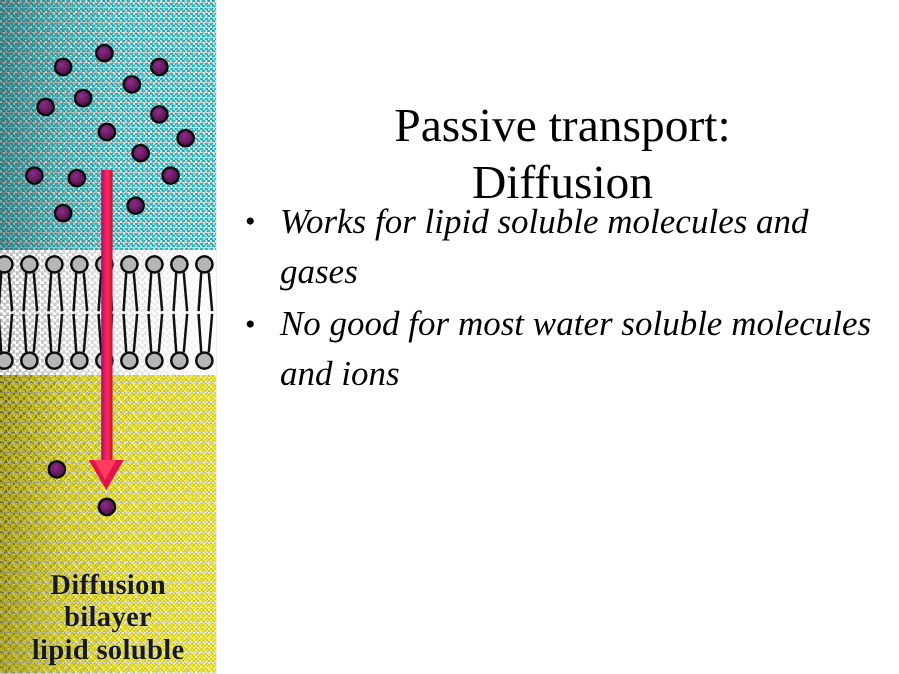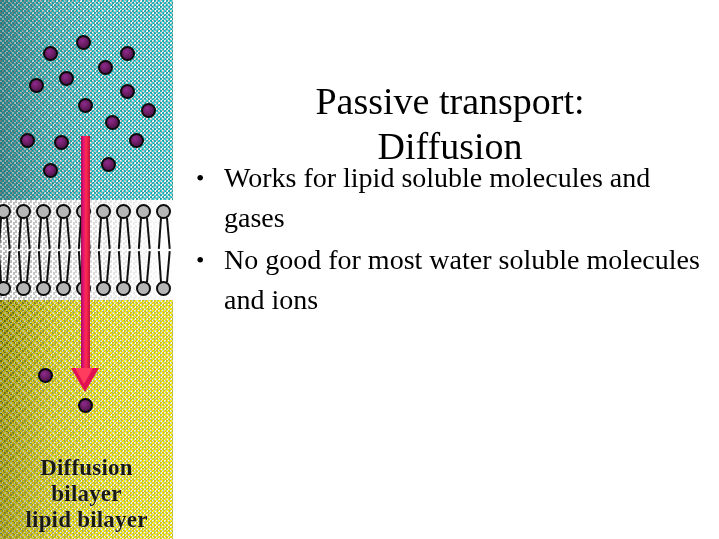--- a/index.html
+++ b/index.html
@@ -196,20 +196,21 @@
   }
   .bullet .dot {
     width: 28px;
     flex: 0 0 28px;
     text-align: left;
     font-size: 24px;
     line-height: 40px;
   }
   .bullet .btext {
     flex: 1 1 auto;
+    font-style: italic;
   }
 </style>
 </head>
 <body>
 
 <div id="slide">
 
   <div id="diagram">
 
     <div class="zone-top"></div>
@@ -335,21 +336,21 @@
         <div class="molecule" style="left: 101px; top: 157px;"></div>
         <div class="molecule" style="left: 129px; top: 133px;"></div>
         <div class="molecule" style="left: 43px; top: 163px;"></div>
         <div class="molecule" style="left: 38px; top: 368px;"></div>
         <div class="molecule" style="left: 78px; top: 398px;"></div>
       </div>
 
     <div class="caption">
       <div>Diffusion</div>
       <div>bilayer</div>
-      <div>lipid bilayer</div>
+      <div>lipid soluble</div>
     </div>
   </div>
 
   <div id="title">
     <div>Passive transport:</div>
     <div>Diffusion</div>
   </div>
 
   <div id="bullets">
       <div class="bullet">

